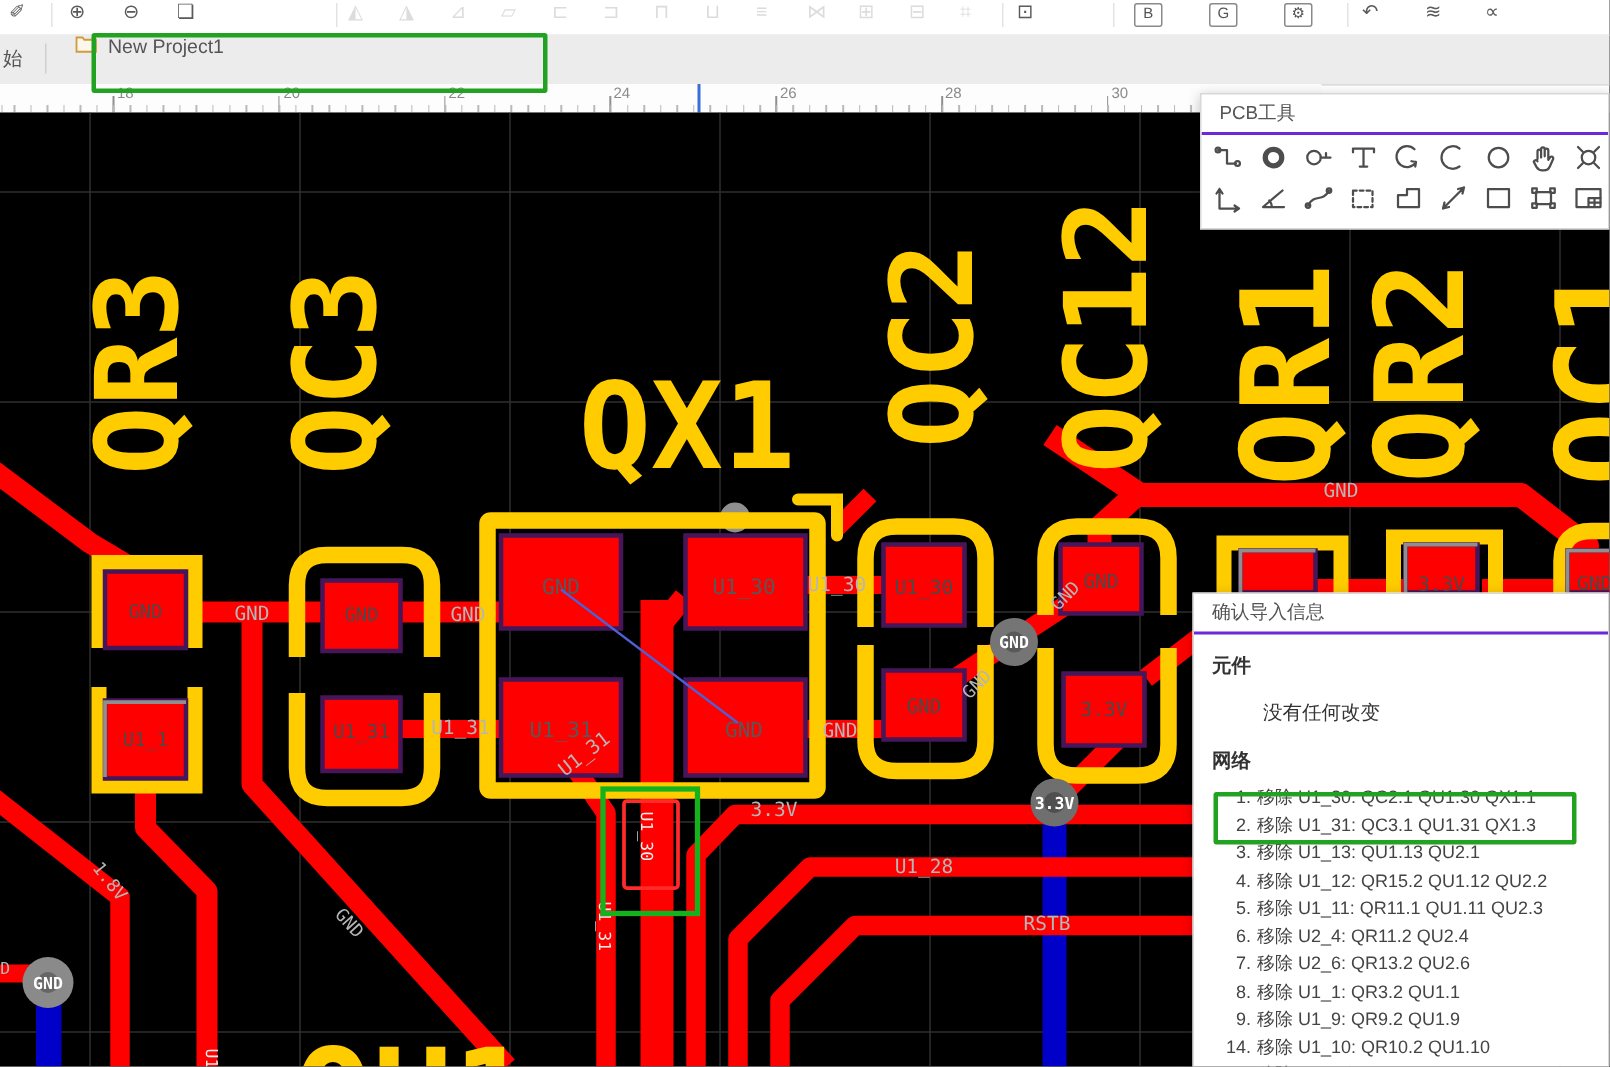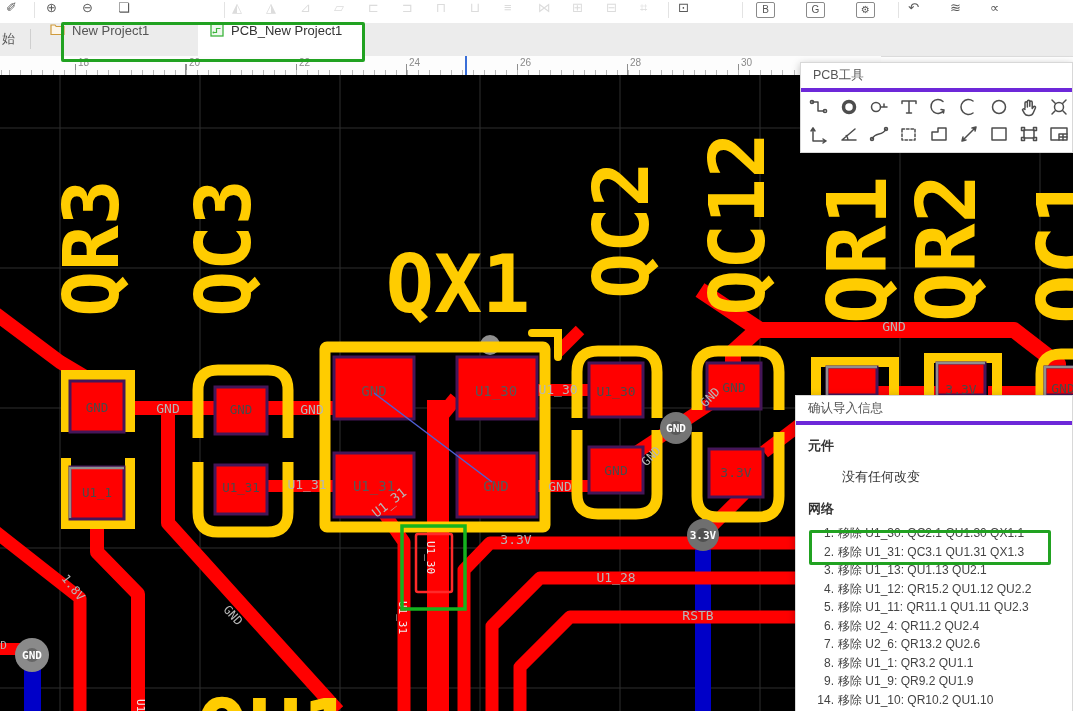--- a/index.html
+++ b/index.html
@@ -43,21 +43,21 @@
   .padlbl{font-family:"DejaVu Sans Mono",monospace;fill:#4a4a4a;}
   .padlbl2{font-family:"DejaVu Sans Mono",monospace;fill:#585858;}
   .net{font-family:"DejaVu Sans Mono",monospace;fill:#b6b6b6;}
   .vialbl{font-family:"DejaVu Sans Mono",monospace;fill:#ffffff;font-weight:bold;}
   .vtext{font-family:"DejaVu Sans Mono",monospace;fill:#ededed;}
   
   .panel{position:absolute;background:#fff;border:1px solid #d8d8d8;
          box-shadow:0 2px 8px rgba(0,0,0,.25);z-index:10;box-sizing:border-box;}
   .tools-panel{left:800px;top:62px;width:273px;height:91px;overflow:hidden;}
   .panel-title{height:25px;line-height:25px;padding-left:12px;font-size:12.5px;color:#555;
-               border-bottom:4px solid #6d28d9;}
+               border-bottom:2px solid #6d28d9;}
   .tool-row{display:flex;gap:6px;padding:3px 0 0 6px;}
   .tool{width:24px;height:24px;display:flex;align-items:center;justify-content:center;
         cursor:pointer;flex:0 0 auto;}
   .tool svg{stroke:#4d4d4d;fill:none;stroke-width:1.5;stroke-linecap:round;stroke-linejoin:round;}
   .import-panel{left:795px;top:395px;width:278px;height:380px;}
   .ip-body{padding:8px 0 0 12px;font-size:13px;color:#333;position:relative;}
   .ip-sec{font-weight:bold;margin:4px 0;}
   .ip-status{margin:13px 0 14px 34px;color:#333;}
   .netlist{list-style:none;margin:6px 0 0 0;padding:0;font-size:12px;color:#444;}
   .netlist li{display:flex;height:18.5px;line-height:18.5px;}
@@ -108,30 +108,20 @@
   <span class="starttab">始</span>
   <span class="vsep"></span>
   <div class="tab tab1">
     <span class="ticon">
       <svg width="15" height="13" viewBox="0 0 15 13">
           <path d="M1,3.5 V2 h4 l1.2,1.5 H14 V11.5 H1 Z" fill="#fdf6ea" stroke="#cf9b3c" stroke-width="1.2"></path>
         </svg>
     </span>
     <span>New Project1</span>
   </div>
-  <div class="tab tab2">
-    <span class="ticon">
-      <svg width="14" height="14" viewBox="0 0 14 14">
-          <rect x="1" y="1" width="12" height="12" fill="#eef9ee" stroke="#3cb43c" stroke-width="1.3"></rect>
-          <path d="M3.5,9.5 h3 v-4 h4" fill="none" stroke="#3cb43c" stroke-width="1.2"></path>
-          <circle cx="3.5" cy="9.5" r="1" fill="#3cb43c"></circle>
-        </svg>
-    </span>
-    <span>PCB_New Project1</span>
-  </div>
   <div class="tab-hl"></div>
 </div>
 
 <div class="ruler">
   <span class="rnum" style="left:78px">18</span>
   <span class="rnum" style="left:189px">20</span>
   <span class="rnum" style="left:299px">22</span>
   <span class="rnum" style="left:409px">24</span>
   <span class="rnum" style="left:520px">26</span>
   <span class="rnum" style="left:630px">28</span>

